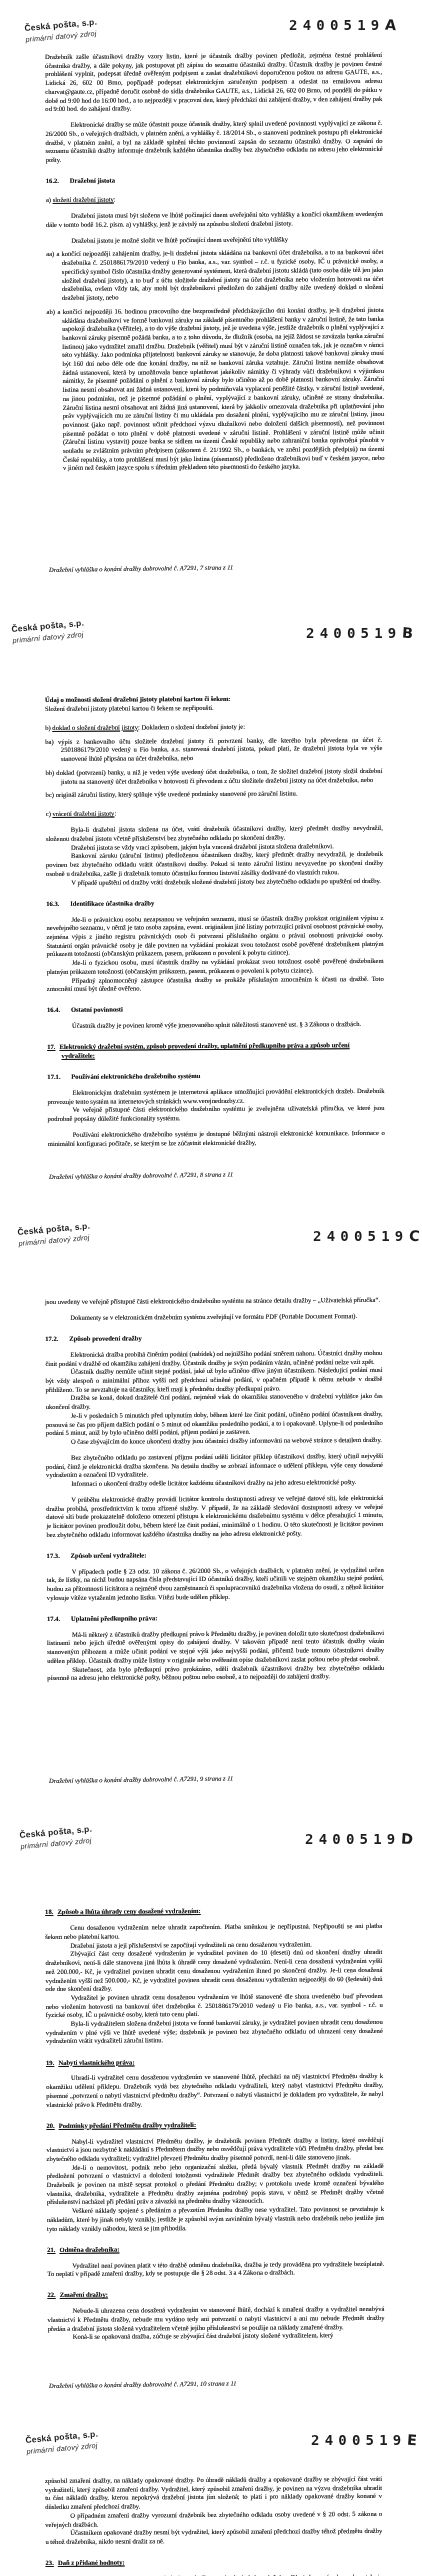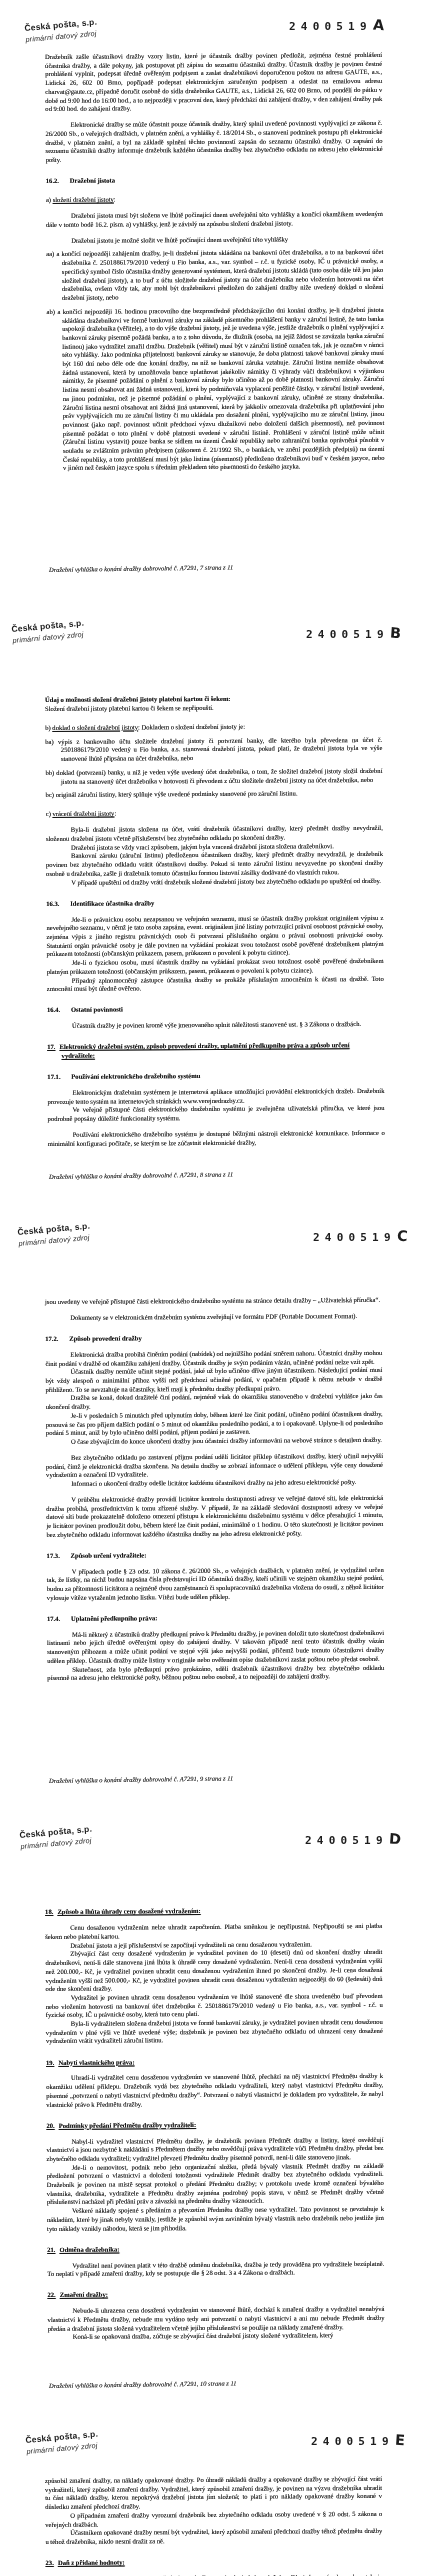--- a/index.html
+++ b/index.html
@@ -10,21 +10,21 @@
 
   
   .hdr{position:absolute;transform:rotate(-5deg);transform-origin:left top;white-space:nowrap;}
   .hdr .co{font-family:"Liberation Sans", sans-serif;font-weight:bold;font-size:8.5px;
            letter-spacing:0.2px;color:#1c1c1c;}
   .hdr .sub{font-family:"Liberation Sans", sans-serif;font-style:italic;font-size:7.2px;
             color:#242424;margin-top:1.5px;letter-spacing:0.2px;}
 
   
   .stamp{position:absolute;white-space:nowrap;color:#1d1d1d;}
-  .stamp .digits{font-family:"DejaVu Sans Mono", monospace;font-weight:bold;font-size:11px;
+  .stamp .digits{font-family:"DejaVu Sans Mono", monospace;font-weight:bold;font-size:14px;
                  letter-spacing:5.2px;}
   .stamp .letter{font-family:"DejaVu Sans", sans-serif;font-weight:900;font-size:14.4px;
                  margin-left:1px;display:inline-block;transform:rotate(4deg);}
 
   
   .content{position:absolute;left:45px;width:337px;transform:rotate(-0.35deg);
            transform-origin:left top;font-size:6.6px;line-height:8.7px;
            text-align:justify;color:#141414;text-shadow:0 0 0.2px rgba(10,10,10,.55);}
   .p  {text-indent:25px;margin:0;}
   .pg {text-indent:25px;margin:7.2px 0 0 0;}

